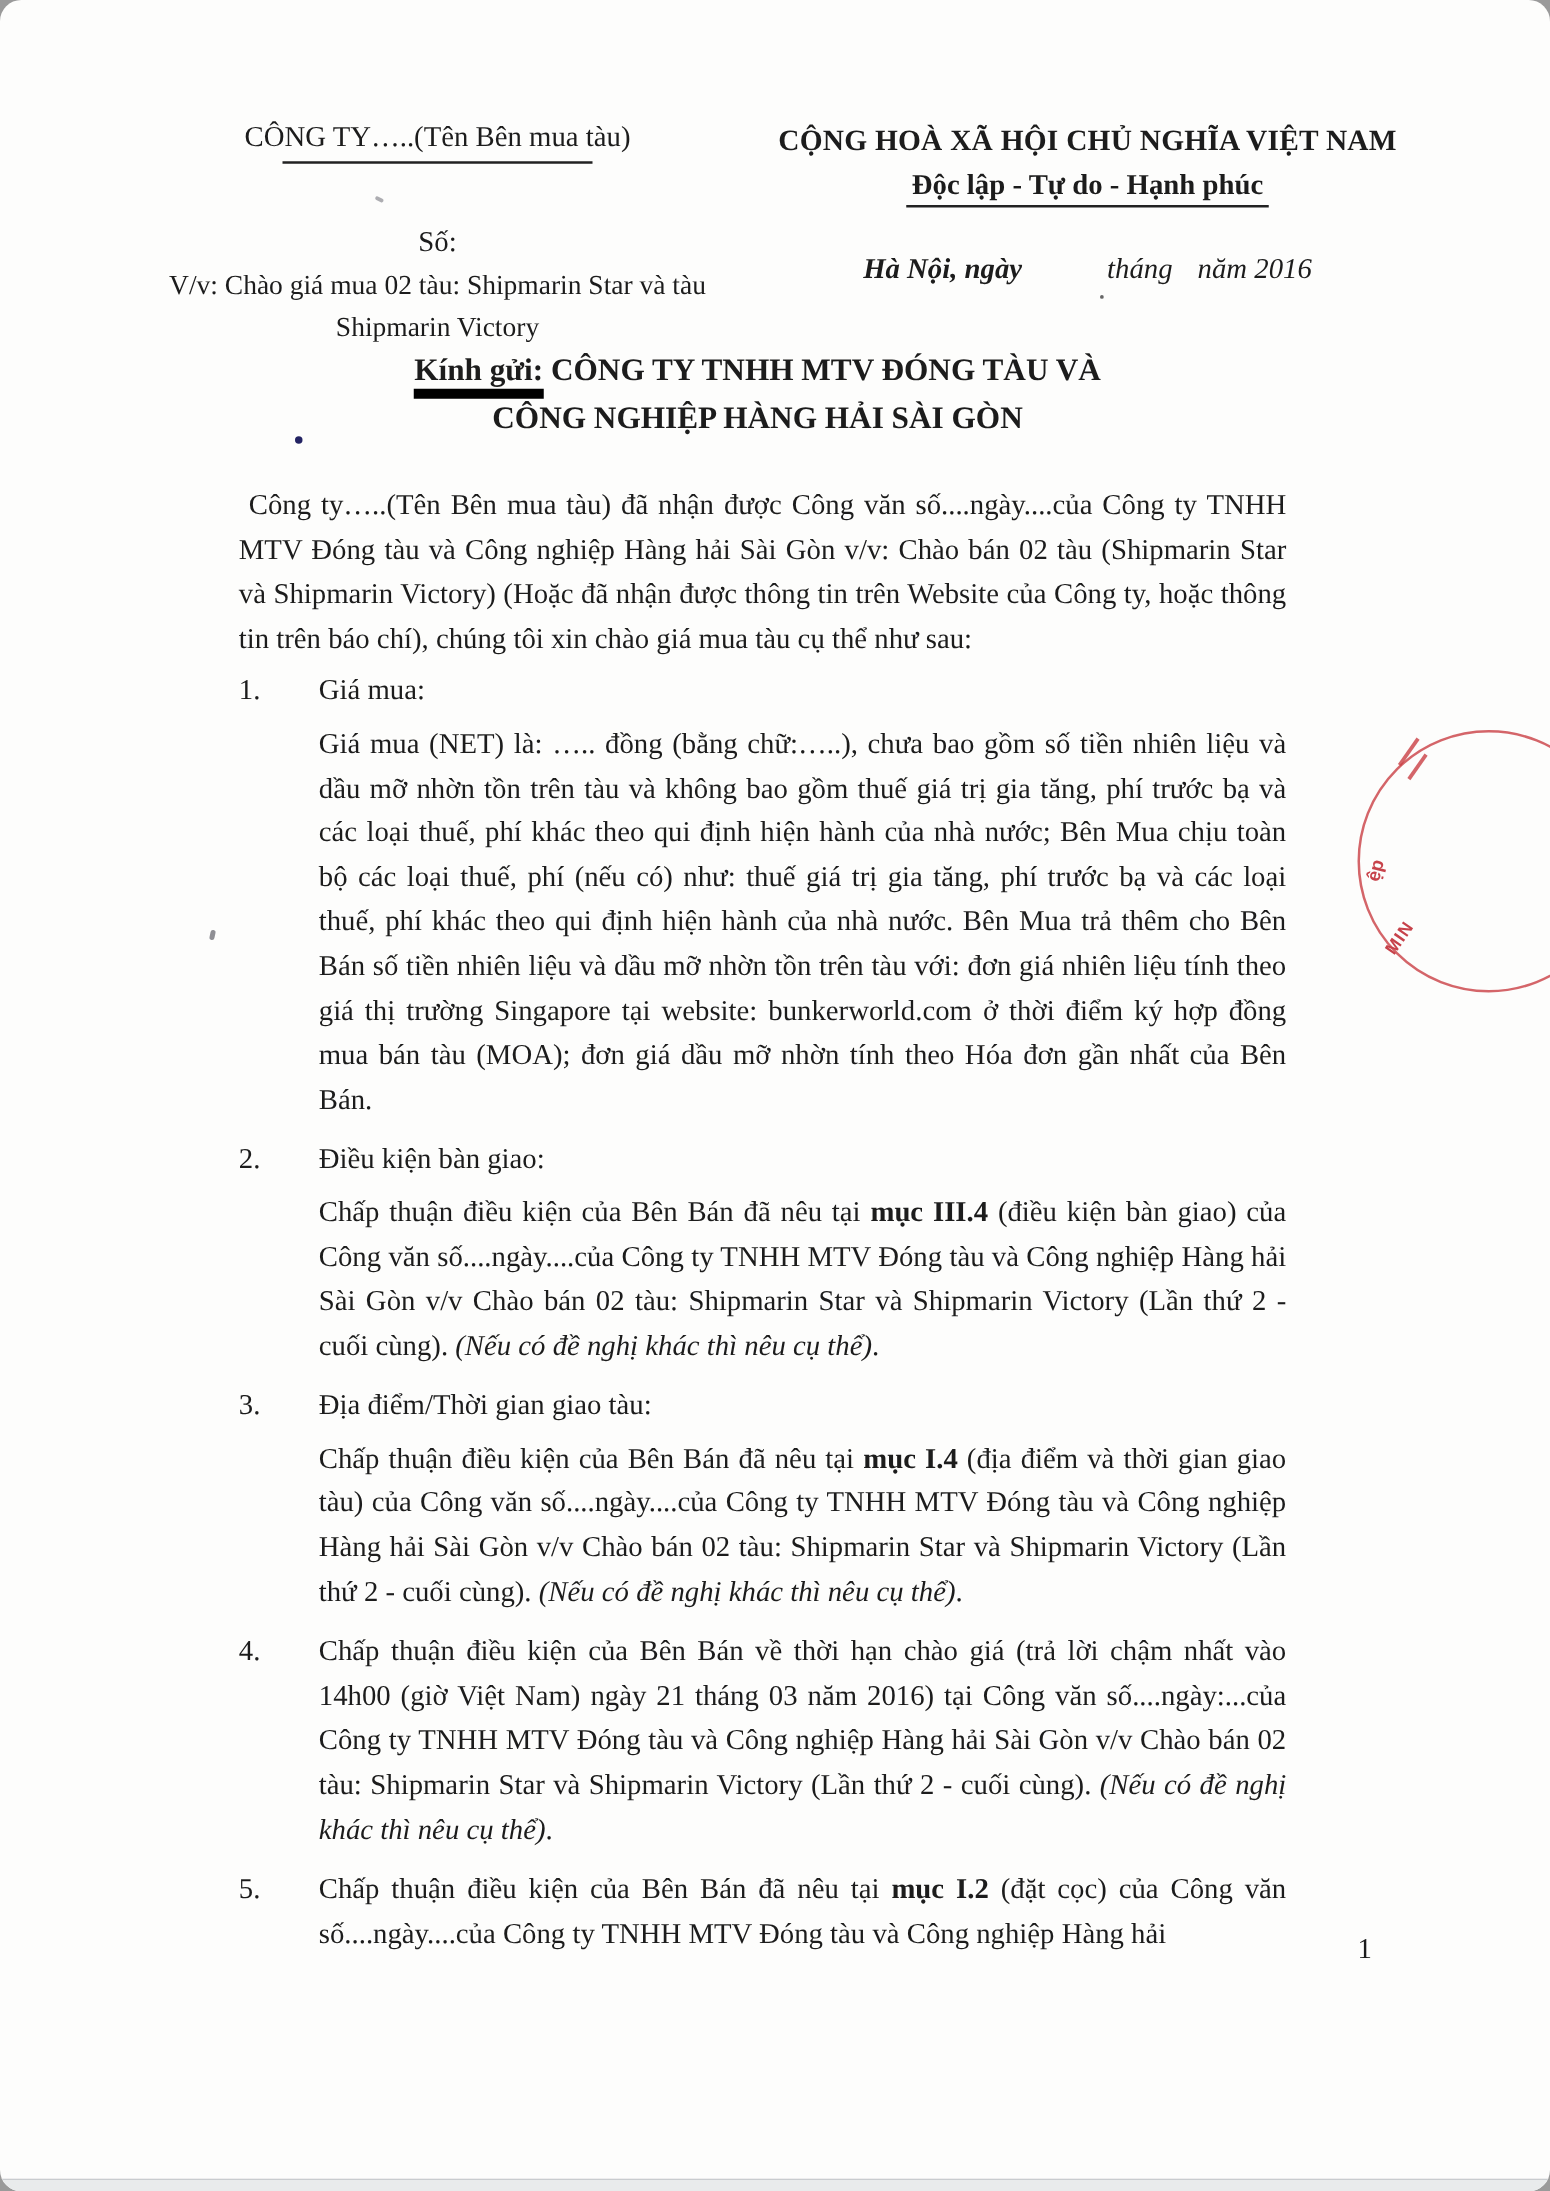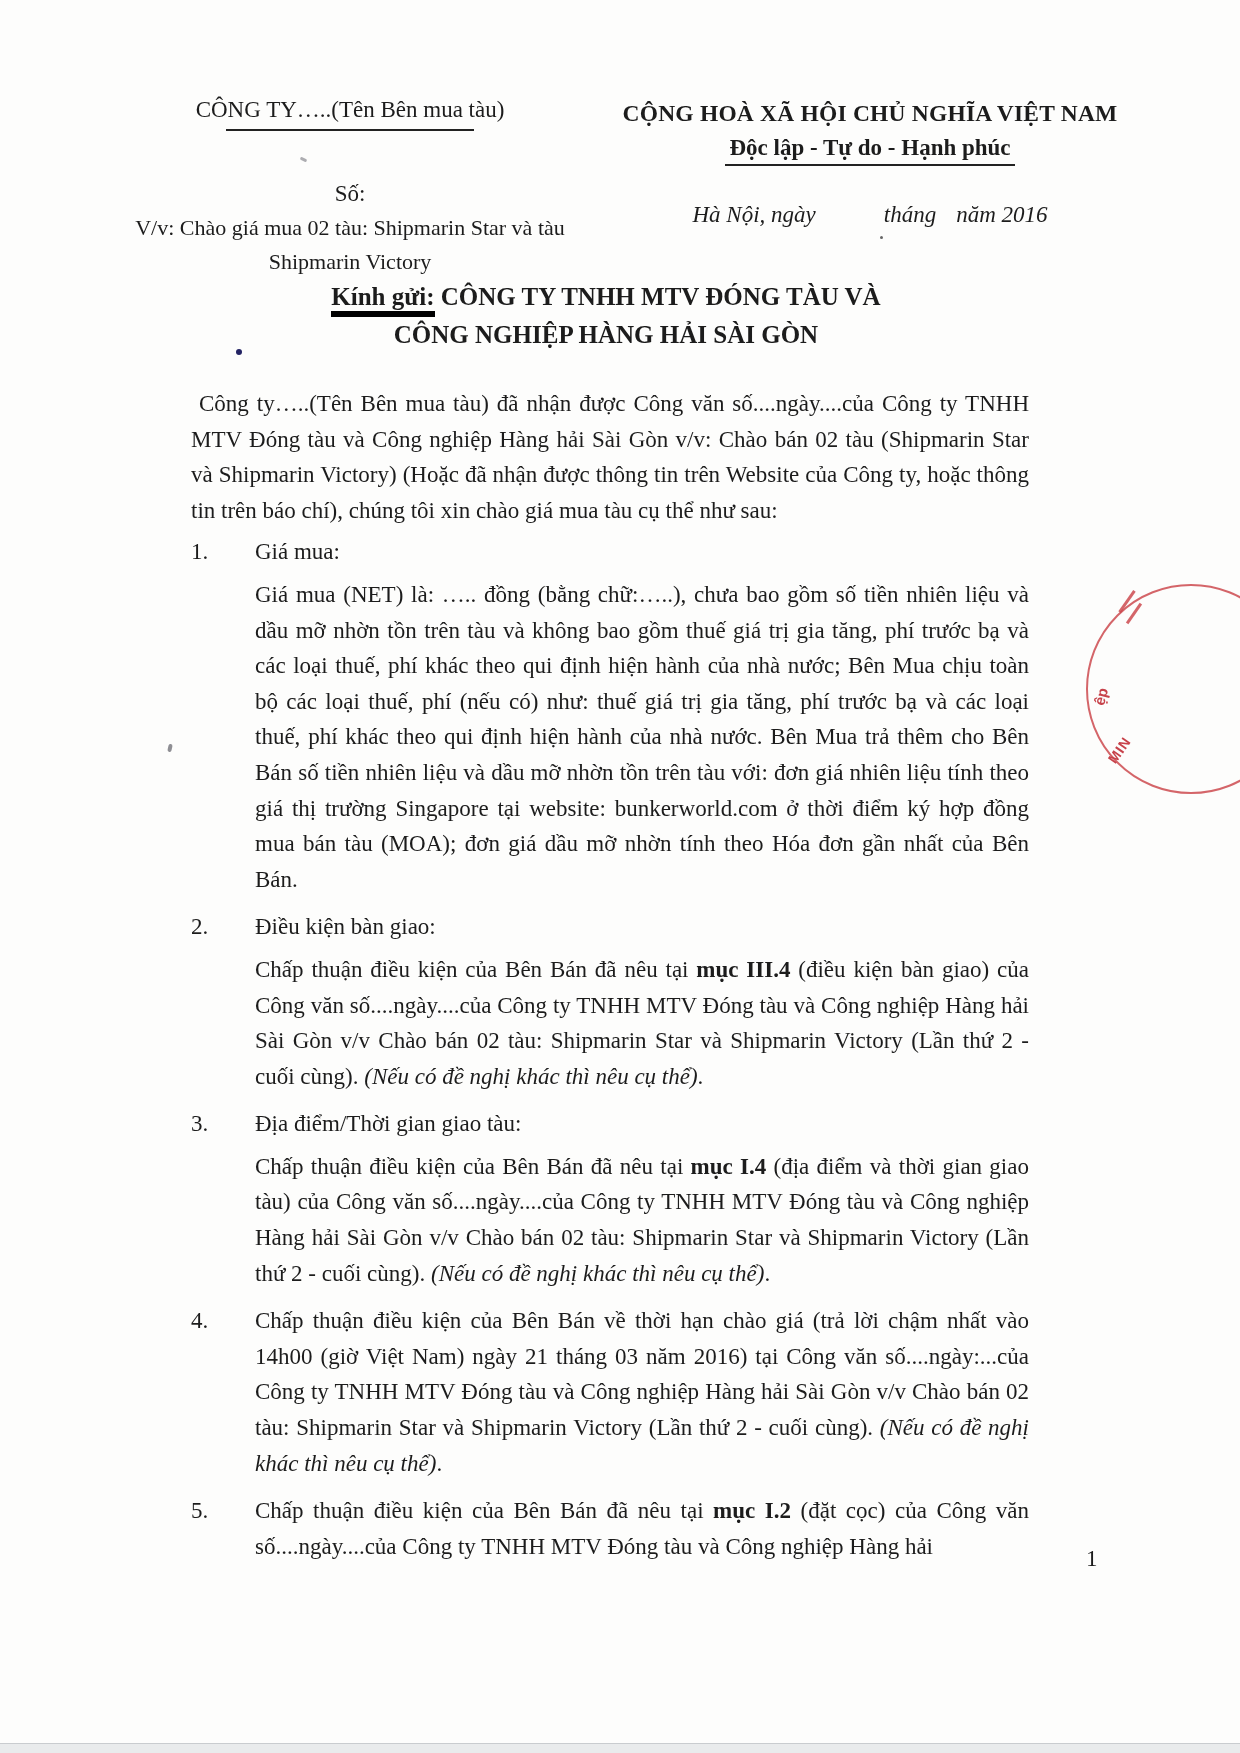--- a/index.html
+++ b/index.html
@@ -3,20 +3,21 @@
 <meta charset="utf-8">
 <style>
   html,body{margin:0;padding:0;background:#9a9a9a;}
   .page{
     position:relative;
     width:1240px;height:1753px;
     background:#fdfdfc;
     overflow:hidden;
     font-family:"Liberation Serif","DejaVu Serif",serif;
     color:#1c1c1c;
+    border-radius:17px;
   }
   
   .hdr-left{
     position:absolute;left:130px;top:96px;width:440px;
     text-align:center;font-size:23px;line-height:28px;
   }
   .hdr-left .rule{width:248px;margin:5px auto 0;border-bottom:2.5px solid #222;}
   .hdr-left .so{margin-top:49px;font-size:23px;}
   .hdr-left .subject{margin-top:6px;font-size:22px;line-height:28px;}
   .hdr-right{
@@ -25,28 +26,28 @@
   }
   .hdr-right .nat{font-weight:bold;font-size:23.5px;letter-spacing:.2px;}
   .hdr-right .motto{
     display:inline-block;margin-top:8px;font-weight:bold;font-size:23px;
     border-bottom:2.5px solid #222;padding:0 4px 3px;
   }
   .hdr-right .dateline{
     margin-top:36px;font-style:italic;font-size:23px;
     display:flex;justify-content:center;gap:0;
   }
-  .hdr-right .dateline .dp1{margin-right:68px;}
+  .hdr-right .dateline .dp1{margin-right:68px;font-weight:bold;}
   .hdr-right .dateline .dp2{margin-right:20px;}
   
   .recipient{
     position:absolute;left:175px;top:278px;width:862px;
     text-align:center;font-weight:bold;font-size:25px;line-height:38px;
   }
-  .recipient .salut{border-bottom:6px solid #000000;padding-bottom:1px;}
+  .recipient .salut{border-bottom:8px solid #000000;padding-bottom:1px;}
   
   .bodycol{
     position:absolute;left:175px;top:386px;width:838px;
     font-size:23px;line-height:35.6px;margin-left:16px;
   }
   .bodycol p{margin:0;text-align:justify;}
   .intro{text-indent:8px;margin-bottom:6px !important;}
   .item{display:flex;margin-top:4px;}
   .item .num{width:64px;flex:0 0 64px;}
   .item .content{flex:1;}

